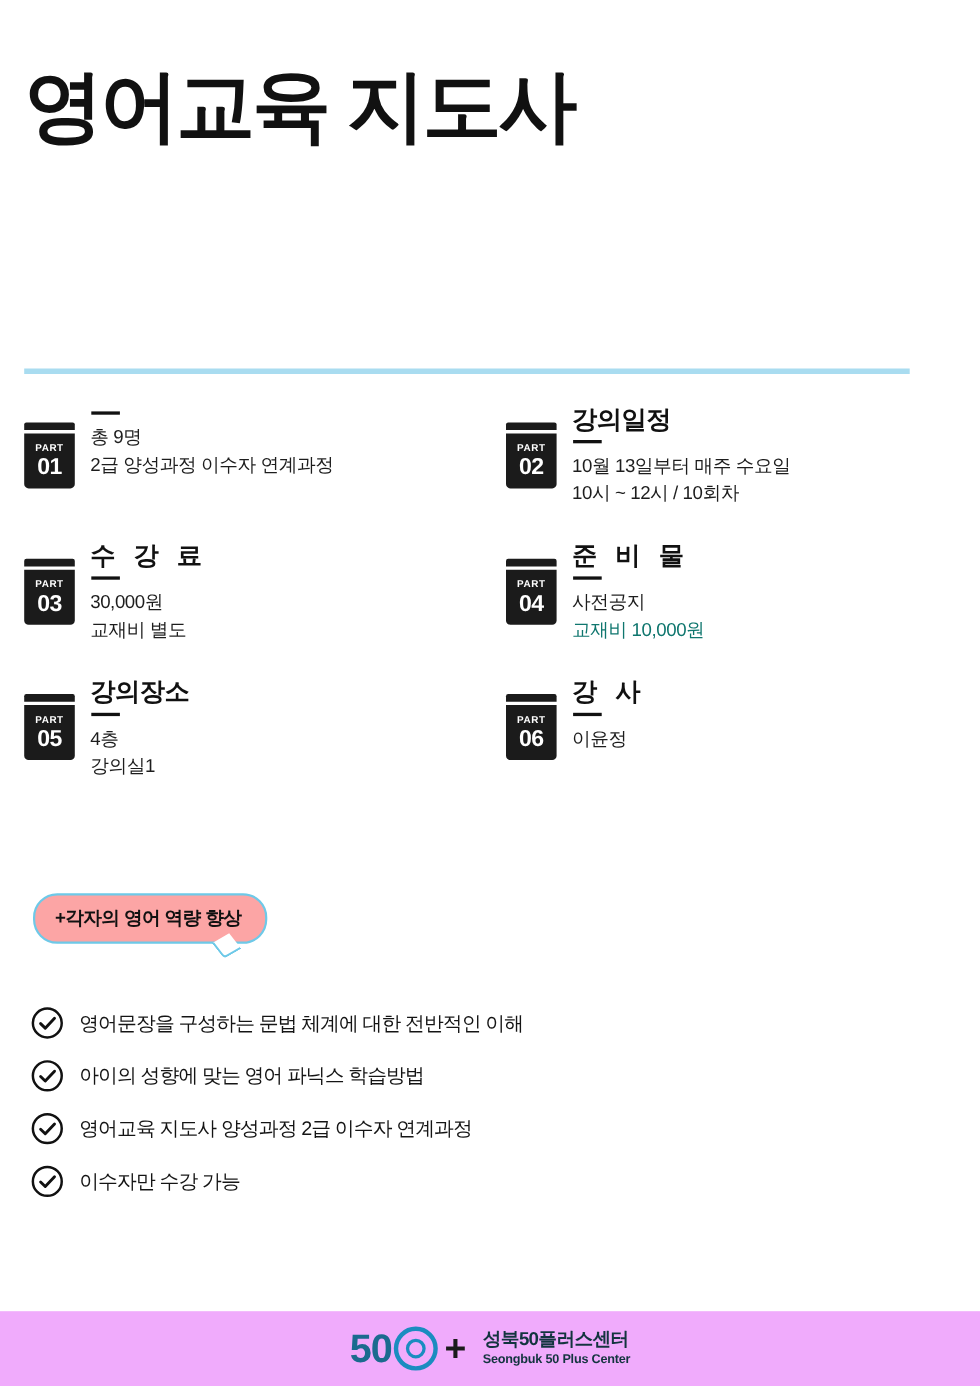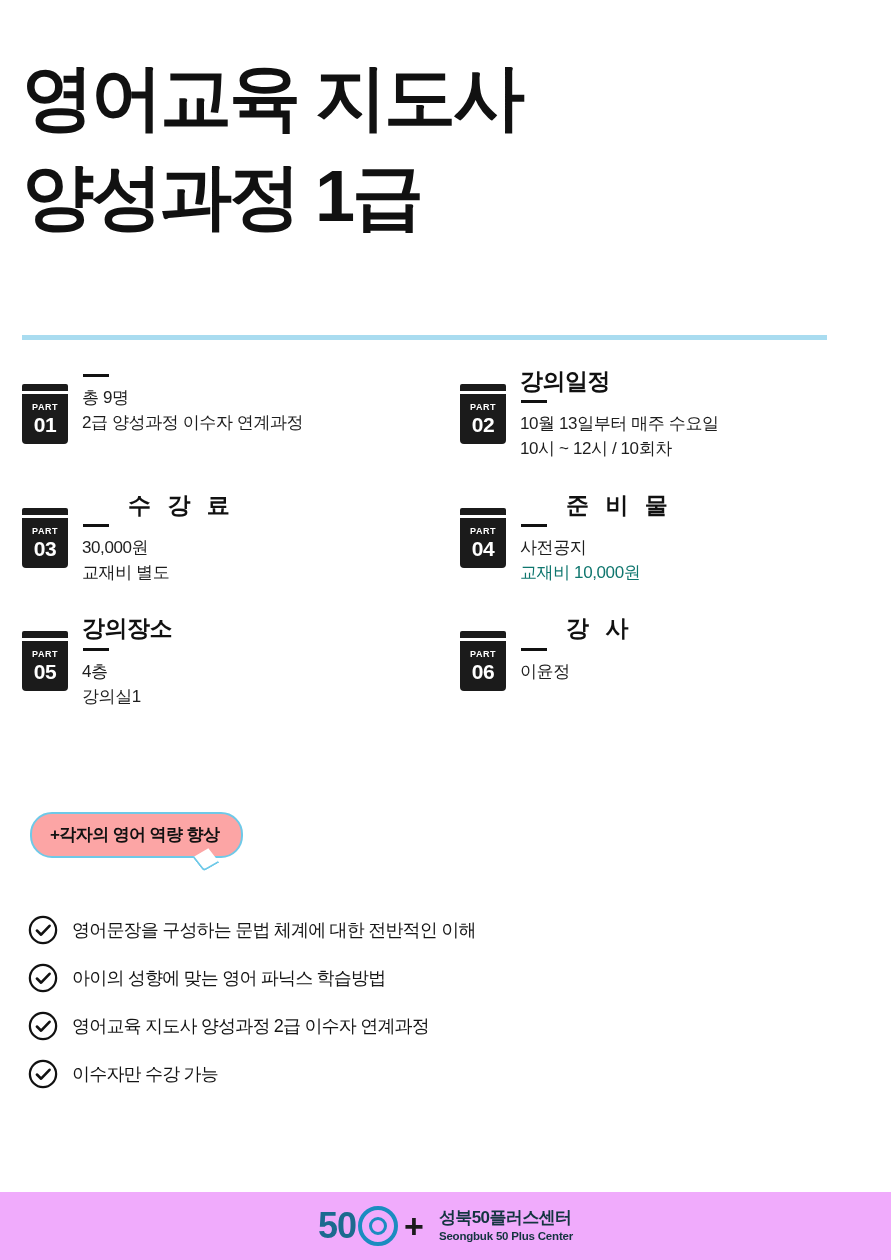--- a/index.html
+++ b/index.html
@@ -99,21 +99,20 @@
   }
   .part-heading {
     font-size: 23px;
     font-weight: 700;
     color: #111111;
     letter-spacing: -0.5px;
     line-height: 1.15;
   }
   .part-heading.spaced {
     letter-spacing: 5px;
-    margin-left: 46px;
   }
   .heading-rule {
     width: 26px;
     height: 3px;
     background: #111111;
     margin: 6px 0 9px 1px;
   }
   .part-line {
     font-size: 17px;
     color: #1d1d1d;
@@ -247,21 +246,20 @@
     color: #13343f;
     letter-spacing: -0.2px;
     margin-top: 2px;
   }
 </style>
 </head>
 <body>
 
 <div class="title-block">
   <div class="title-line">영어교육 지도사</div>
-  <div class="title-line">양성과정 1급</div>
 </div>
 
 <div class="divider"></div>
 
 <div class="parts-grid">
 
   <div class="part-item">
     <div class="book-icon">
       <div class="book-top"></div>
       <div class="book-body">

